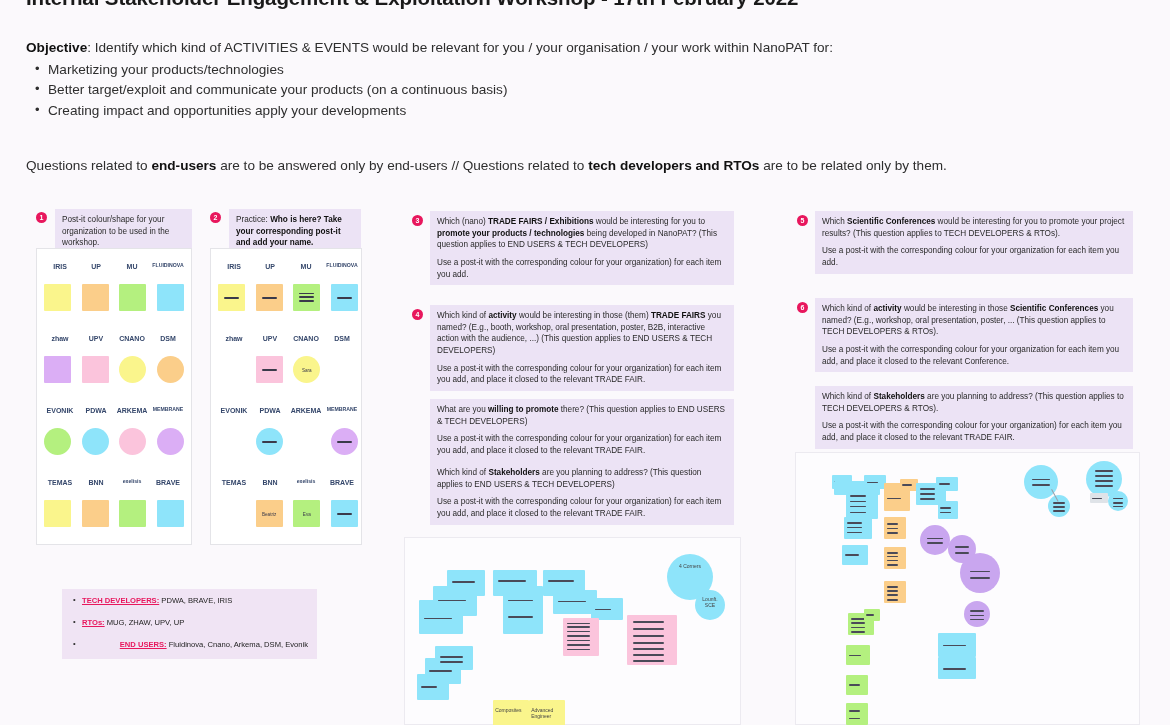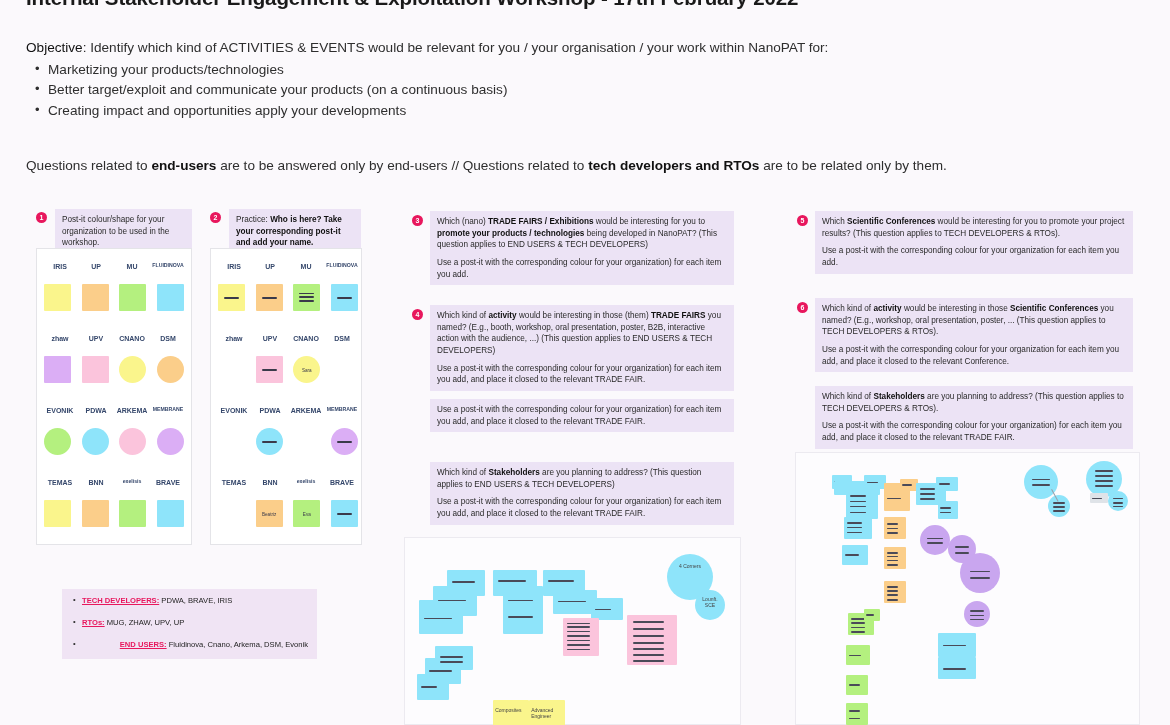--- a/index.html
+++ b/index.html
@@ -28,21 +28,21 @@
     white-space: nowrap;
   }
   .intro {
     position: absolute;
     left: 26px; top: 38px;
     width: 1120px;
     font-size: 13.6px;
     color: #2e2e2e;
     line-height: 1.45;
   }
-  .intro b { font-weight: normal; color: #111; }
+  .intro b { font-weight: bold; color: #111; }
   .intro ul {
     margin: 2px 0 0 0;
     padding-left: 22px;
     list-style: none;
   }
   .intro li {
     position: relative;
     padding-left: 0px;
     line-height: 1.52;
   }
@@ -245,20 +245,21 @@
     <p><span>Which (nano) </span><b>TRADE FAIRS / Exhibitions</b><span> would be interesting for you to </span><b>promote your products / technologies</b><span> being developed in NanoPAT? (This question applies to END USERS &amp; TECH DEVELOPERS)</span></p>
     <p>Use a post-it with the corresponding colour for your organization) for each item you add.</p>
   </div>
 
   <div class="badge" style="left:412px; top:309px;">4</div>
   <div class="qblock" style="left:430px; top:305px; width:304px;">
     <p><span>Which kind of </span><b>activity</b><span> would be interesting in those (them) </span><b>TRADE FAIRS</b><span> you named? (E.g., booth, workshop, oral presentation, poster, B2B, interactive action with the audience, ...)  (This question applies to END USERS &amp; TECH DEVELOPERS)</span></p>
     <p>Use a post-it with the corresponding colour for your organization) for each item you add, and place it closed to the relevant TRADE FAIR.</p>
   </div>
   <div class="qblock" style="left:430px; top:399px; width:304px;">
+    <p><span>What are you </span><b>willing to promote</b><span> there? (This question applies to END USERS &amp; TECH DEVELOPERS)</span></p>
     <p>Use a post-it with the corresponding colour for your organization) for each item you add, and place it closed to the relevant TRADE FAIR.</p>
   </div>
   <div class="qblock" style="left:430px; top:462px; width:304px;">
     <p><span>Which kind of </span><b>Stakeholders</b><span> are you planning to address?  (This question applies to END USERS &amp; TECH DEVELOPERS)</span></p>
     <p>Use a post-it with the corresponding colour for your organization) for each item you add, and place it closed to the relevant TRADE FAIR.</p>
   </div>
 
   <div class="badge" style="left:797px; top:215px;">5</div>
   <div class="qblock" style="left:815px; top:211px; width:318px;">
     <p><span>Which </span><b>Scientific Conferences</b><span> would be interesting for you to promote your project results? (This question applies to TECH DEVELOPERS &amp; RTOs).</span></p>

